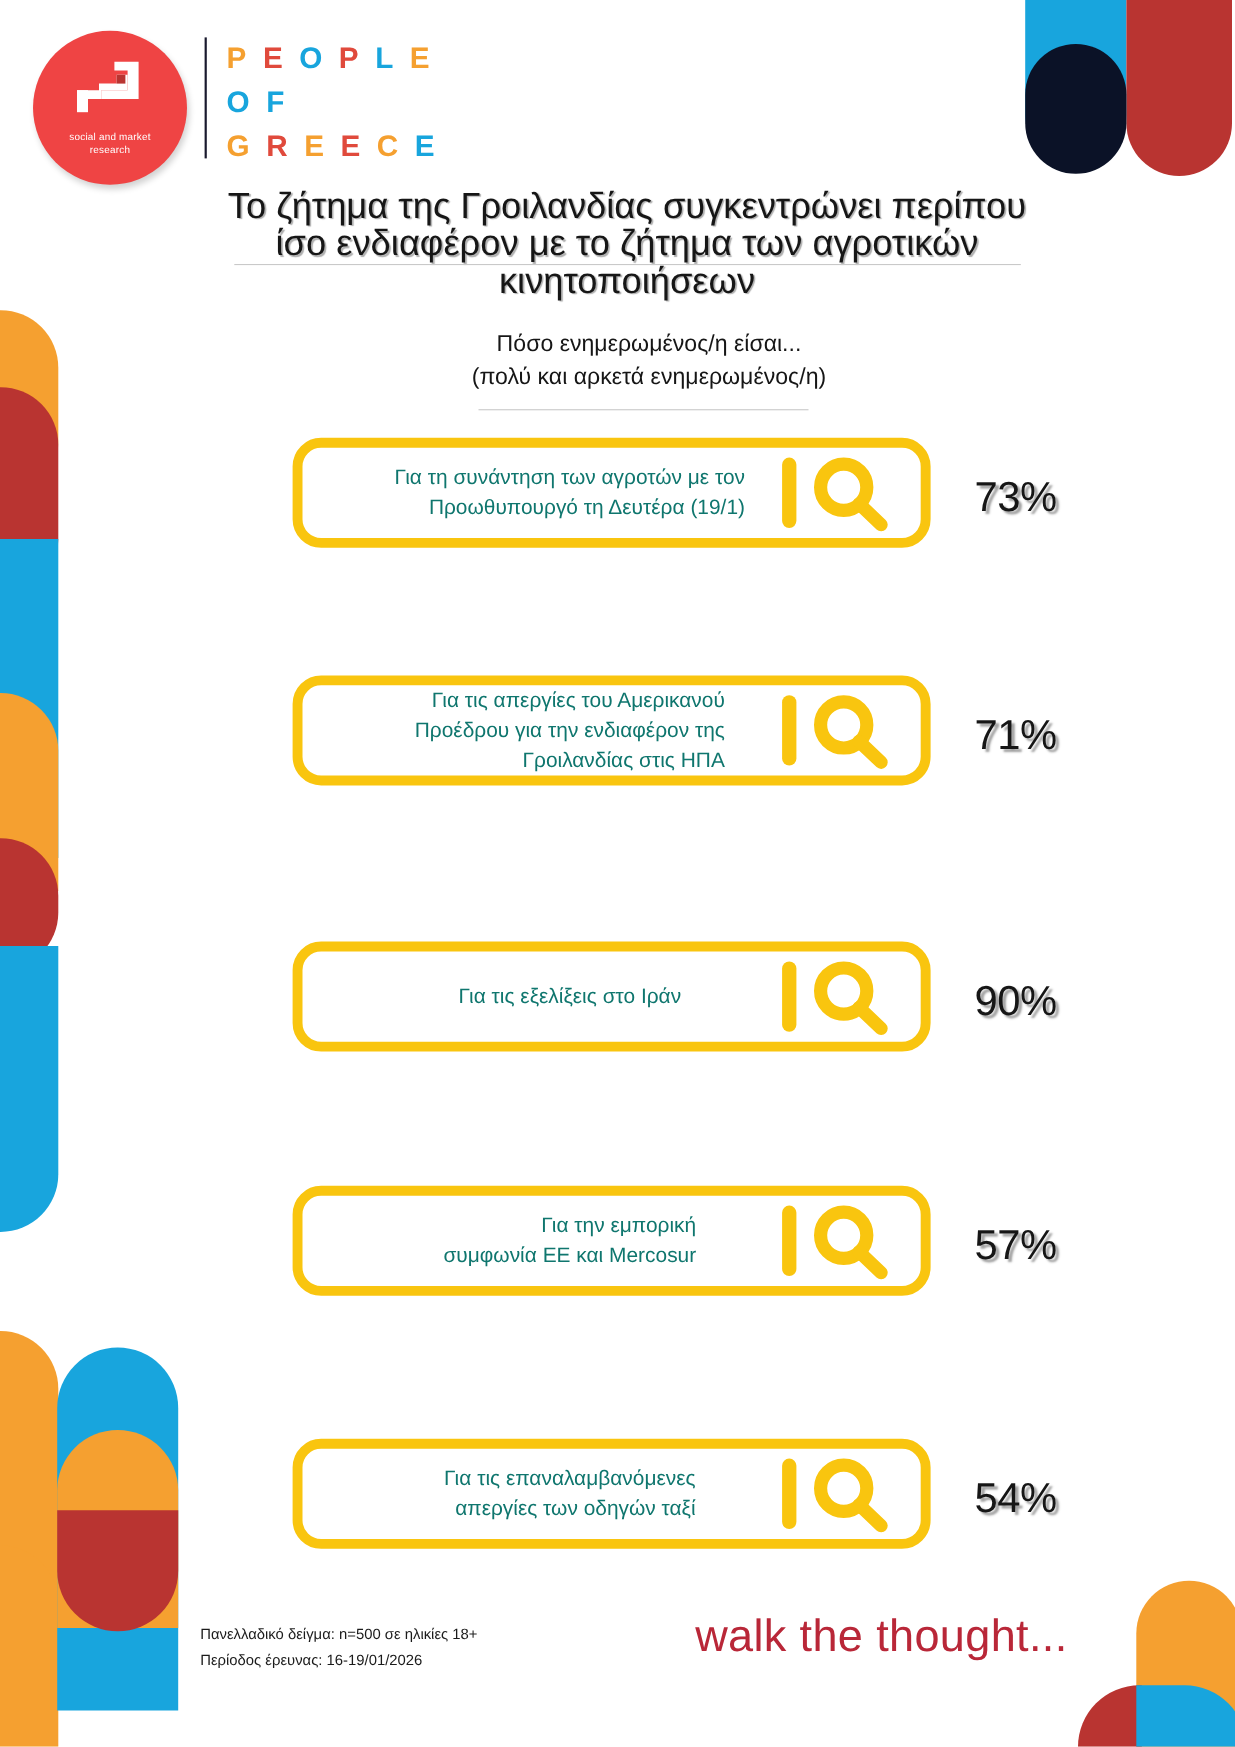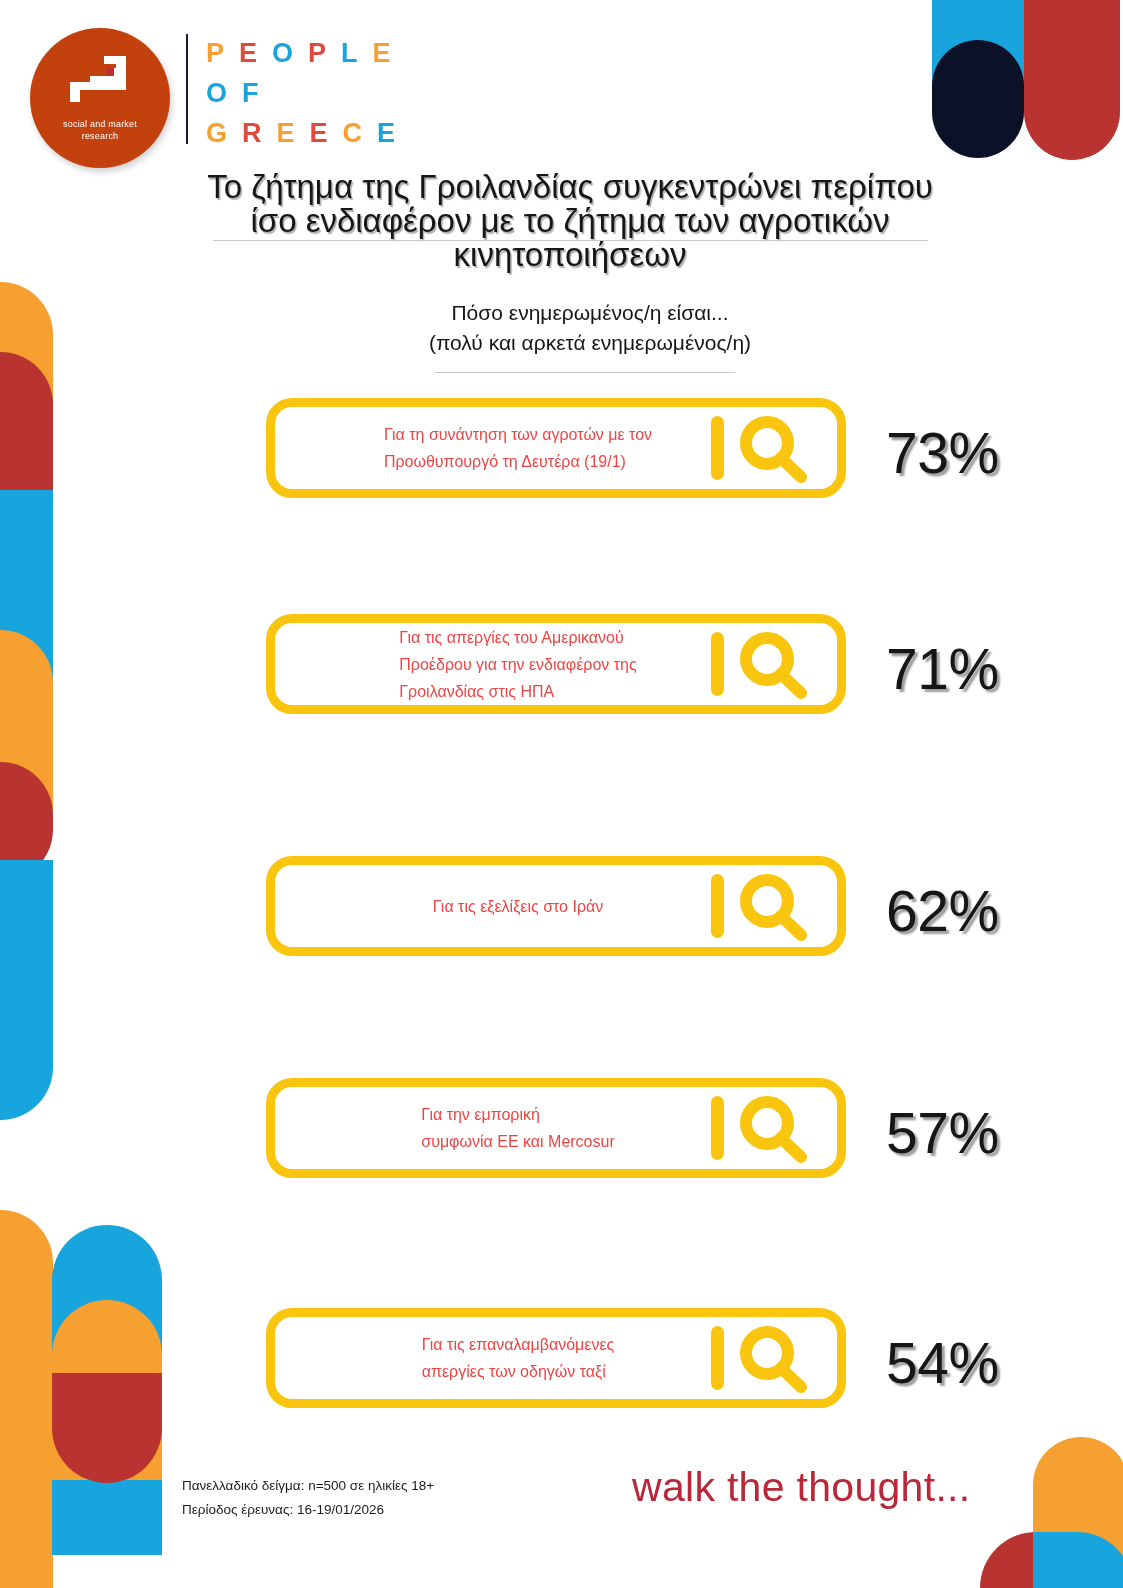--- a/index.html
+++ b/index.html
@@ -40,21 +40,21 @@
   .d-r3 { left:932px; top:40px;  width:92px;  height:118px; background:#0B1227; border-radius:46px 46px 46px 46px; }
 
   
   .d-br1 { left:1033px; top:1437px; width:96px;  height:190px; background:#F5A030; border-radius:50px 50px 0 0; }
   .d-br2 { left:980px;  top:1532px; width:58px;  height:70px;  background:#B93431; border-radius:56px 0 0 0; }
   .d-br3 { left:1033px; top:1532px; width:100px; height:70px;  background:#18A5DD; border-radius:0 56px 0 0; }
 
   
   .logo-circle {
     position:absolute; left:30px; top:28px; width:140px; height:140px;
-    border-radius:50%; background:#c2410c;
+    border-radius:50%; background:#ef4444;
     box-shadow:2px 4px 6px rgba(0,0,0,0.18);
   }
   .logo-mark { position:absolute; left:38px; top:28px; width:66px; height:52px; }
   .logo-sub {
     position:absolute; left:0; top:90px; width:140px;
     text-align:center; color:#ffffff;
     font-size:9px; line-height:12px; letter-spacing:0.2px;
   }
 
   .logo-divider {
@@ -93,30 +93,30 @@
 
   
   .row { position:absolute; left:266px; width:720px; height:110px; }
   .pill {
     position:absolute; left:0; top:0; width:580px; height:100px;
     border:9px solid #F9C50F; border-radius:26px; background:#ffffff;
   }
   .pill-label {
     position:absolute; left:26px; top:0; width:440px; height:100%;
     display:flex; align-items:center; justify-content:center;
-    text-align:left; font-size:16px; line-height:27px; color:#ef4444;
+    text-align:right; font-size:19px; line-height:27px; color:#0f766e;
     padding-right:6px;
   }
   .mag {
     position:absolute; right:14px; top:50%; transform:translateY(-50%);
     width:118px; height:72px;
   }
   .pct {
     position:absolute; left:620px; top:50%; transform:translateY(-50%);
-    font-size:57px; color:#161616; font-weight:400; letter-spacing:-0.5px;
+    font-size:38px; color:#161616; font-weight:400; letter-spacing:-0.5px;
     text-shadow:3px 3px 2px rgba(0,0,0,0.38);
     white-space:nowrap;
   }
 
   
   .footer-note {
     position:absolute; left:182px; top:1474px; width:480px;
     font-size:13.5px; line-height:24px; color:#1b1b1b;
   }
   .walk {
@@ -237,21 +237,21 @@
             <div>
               <div>Για τις εξελίξεις στο Ιράν</div>
             </div>
           </div>
           <svg class="mag" viewBox="0 0 118 72">
             <rect x="6" y="4" width="13" height="64" rx="6.5" fill="#F9C50F"></rect>
             <circle cx="62" cy="31" r="21" fill="none" stroke="#F9C50F" stroke-width="12"></circle>
             <line x1="76" y1="46" x2="96" y2="65" stroke="#F9C50F" stroke-width="12" stroke-linecap="round"></line>
           </svg>
         </div>
-        <div class="pct">62%</div>
+        <div class="pct">90%</div>
       </div>
       <div class="row" style="top: 1078px;">
         <div class="pill" style="border-color: rgb(249, 197, 15);">
           <div class="pill-label">
             <div>
               <div>Για την εμπορική</div>
               <div>συμφωνία ΕΕ και Mercosur</div>
             </div>
           </div>
           <svg class="mag" viewBox="0 0 118 72">

